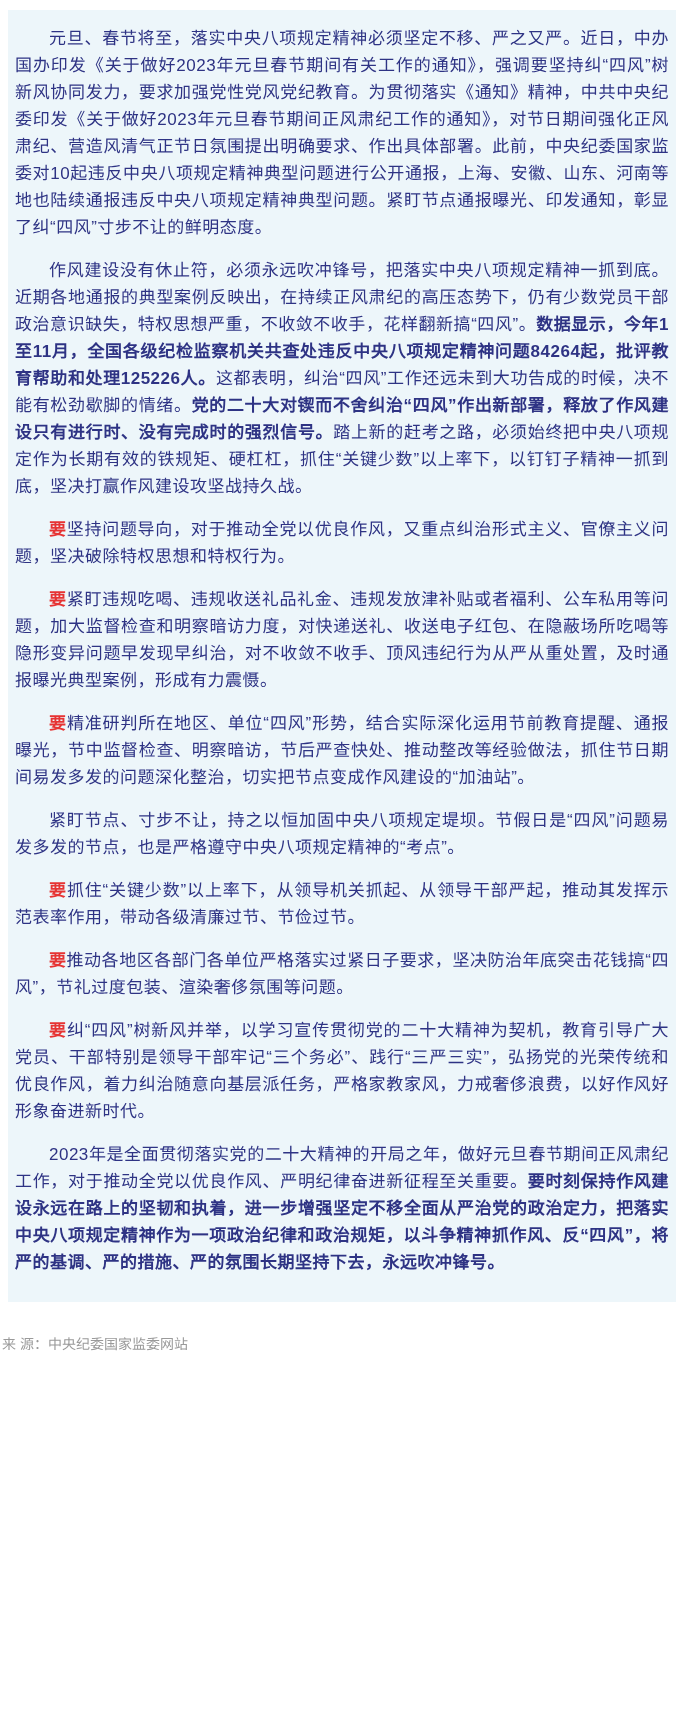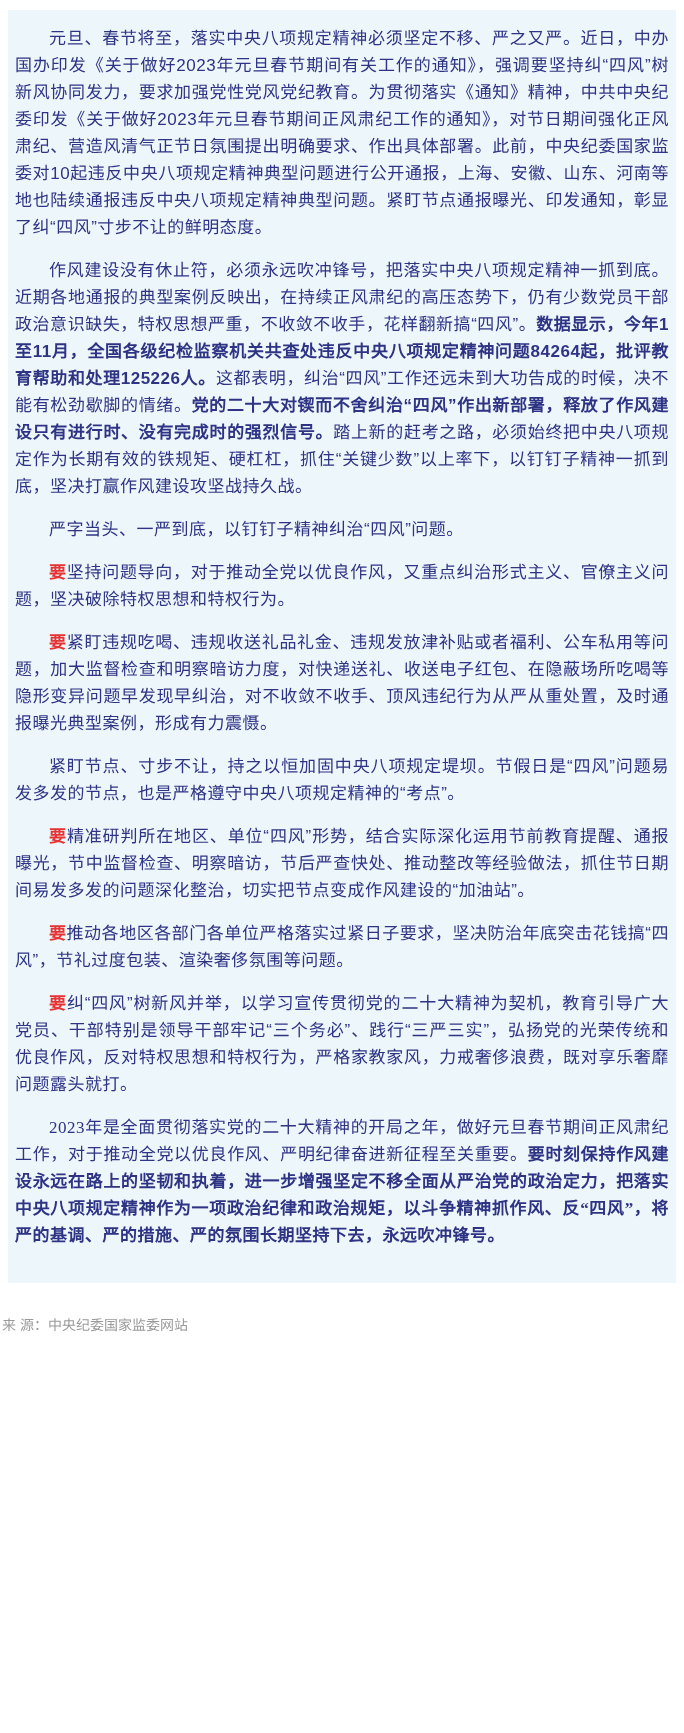--- a/index.html
+++ b/index.html
@@ -17,55 +17,55 @@
   body {
     width: 684px;
     height: 1733px;
     overflow: hidden;
     background: var(--page-bg);
     font-family: "Liberation Sans", "DejaVu Sans", sans-serif;
   }
   .content-box {
     margin: 10px 8px 0 8px;
     background: var(--content-bg);
-    padding: 15px 7px 34px 7px;
+    padding: 15px 7px 26px 7px;
   }
   .content-box p {
     margin: 0 0 16px 0;
     font-size: 17px;
     line-height: 27px;
     color: var(--text-color);
     text-indent: 2em;
     text-align: justify;
     letter-spacing: 0.5px;
   }
-  .content-box p:last-child { margin-bottom: 0; font-family: Liberation Serif, serif; }
+  .content-box p:last-child { margin-bottom: 0; }
   .seg-normal { font-weight: 400; }
   .seg-bold { font-weight: 700; }
   .seg-red { font-weight: 700; color: var(--red-color); }
   .source-line {
     margin: 32px 0 16px 2px;
     font-size: 14px;
     line-height: 20px;
     color: var(--source-color);
   }
 </style>
 </head>
 <body>
 
 <div class="content-box">
   <div id="article">
       <p><span class="seg-normal">元旦、春节将至，落实中央八项规定精神必须坚定不移、严之又严。近日，中办国办印发《关于做好2023年元旦春节期间有关工作的通知》，强调要坚持纠“四风”树新风协同发力，要求加强党性党风党纪教育。为贯彻落实《通知》精神，中共中央纪委印发《关于做好2023年元旦春节期间正风肃纪工作的通知》，对节日期间强化正风肃纪、营造风清气正节日氛围提出明确要求、作出具体部署。此前，中央纪委国家监委对10起违反中央八项规定精神典型问题进行公开通报，上海、安徽、山东、河南等地也陆续通报违反中央八项规定精神典型问题。紧盯节点通报曝光、印发通知，彰显了纠“四风”寸步不让的鲜明态度。</span></p>
       <p><span class="seg-normal">作风建设没有休止符，必须永远吹冲锋号，把落实中央八项规定精神一抓到底。近期各地通报的典型案例反映出，在持续正风肃纪的高压态势下，仍有少数党员干部政治意识缺失，特权思想严重，不收敛不收手，花样翻新搞“四风”。</span><span class="seg-bold">数据显示，今年1至11月，全国各级纪检监察机关共查处违反中央八项规定精神问题84264起，批评教育帮助和处理125226人。</span><span class="seg-normal">这都表明，纠治“四风”工作还远未到大功告成的时候，决不能有松劲歇脚的情绪。</span><span class="seg-bold">党的二十大对锲而不舍纠治“四风”作出新部署，释放了作风建设只有进行时、没有完成时的强烈信号。</span><span class="seg-normal">踏上新的赶考之路，必须始终把中央八项规定作为长期有效的铁规矩、硬杠杠，抓住“关键少数”以上率下，以钉钉子精神一抓到底，坚决打赢作风建设攻坚战持久战。</span></p>
-      <p><span class="seg-normal">严字当头、一严到底，以钉钉子精神纠治“四风”问题。</span></p>
       <p><span class="seg-red">要</span><span class="seg-normal">坚持问题导向，对于推动全党以优良作风，又重点纠治形式主义、官僚主义问题，坚决破除特权思想和特权行为。</span></p>
       <p><span class="seg-red">要</span><span class="seg-normal">紧盯违规吃喝、违规收送礼品礼金、违规发放津补贴或者福利、公车私用等问题，加大监督检查和明察暗访力度，对快递送礼、收送电子红包、在隐蔽场所吃喝等隐形变异问题早发现早纠治，对不收敛不收手、顶风违纪行为从严从重处置，及时通报曝光典型案例，形成有力震慑。</span></p>
+      <p><span class="seg-red">要</span><span class="seg-normal">精准研判所在地区、单位“四风”形势，结合实际深化运用节前教育提醒、通报曝光，节中监督检查、明察暗访，节后严查快处、推动整改等经验做法，抓住节日期间易发多发的问题深化整治，切实把节点变成作风建设的“加油站”。</span></p>
       <p><span class="seg-normal">紧盯节点、寸步不让，持之以恒加固中央八项规定堤坝。节假日是“四风”问题易发多发的节点，也是严格遵守中央八项规定精神的“考点”。</span></p>
-      <p><span class="seg-red">要</span><span class="seg-normal">精准研判所在地区、单位“四风”形势，结合实际深化运用节前教育提醒、通报曝光，节中监督检查、明察暗访，节后严查快处、推动整改等经验做法，抓住节日期间易发多发的问题深化整治，切实把节点变成作风建设的“加油站”。</span></p>
+      <p><span class="seg-red">要</span><span class="seg-normal">抓住“关键少数”以上率下，从领导机关抓起、从领导干部严起，推动其发挥示范表率作用，带动各级清廉过节、节俭过节。</span></p>
       <p><span class="seg-red">要</span><span class="seg-normal">推动各地区各部门各单位严格落实过紧日子要求，坚决防治年底突击花钱搞“四风”，节礼过度包装、渲染奢侈氛围等问题。</span></p>
-      <p><span class="seg-red">要</span><span class="seg-normal">纠“四风”树新风并举，以学习宣传贯彻党的二十大精神为契机，教育引导广大党员、干部特别是领导干部牢记“三个务必”、践行“三严三实”，弘扬党的光荣传统和优良作风，反对特权思想和特权行为，严格家教家风，力戒奢侈浪费，既对享乐奢靡问题露头就打。</span></p>
+      <p><span class="seg-red">要</span><span class="seg-normal">纠“四风”树新风并举，以学习宣传贯彻党的二十大精神为契机，教育引导广大党员、干部特别是领导干部牢记“三个务必”、践行“三严三实”，弘扬党的光荣传统和优良作风，着力纠治随意向基层派任务，严格家教家风，力戒奢侈浪费，以好作风好形象奋进新时代。</span></p>
       <p><span class="seg-normal">2023年是全面贯彻落实党的二十大精神的开局之年，做好元旦春节期间正风肃纪工作，对于推动全党以优良作风、严明纪律奋进新征程至关重要。</span><span class="seg-bold">要时刻保持作风建设永远在路上的坚韧和执着，进一步增强坚定不移全面从严治党的政治定力，把落实中央八项规定精神作为一项政治纪律和政治规矩，以斗争精神抓作风、反“四风”，将严的基调、严的措施、严的氛围长期坚持下去，永远吹冲锋号。</span></p>
     </div>
 </div>
 
 <div class="source-line">
   <span>来 源：中央纪委国家监委网站</span>
 </div>
 
 </body></html>

